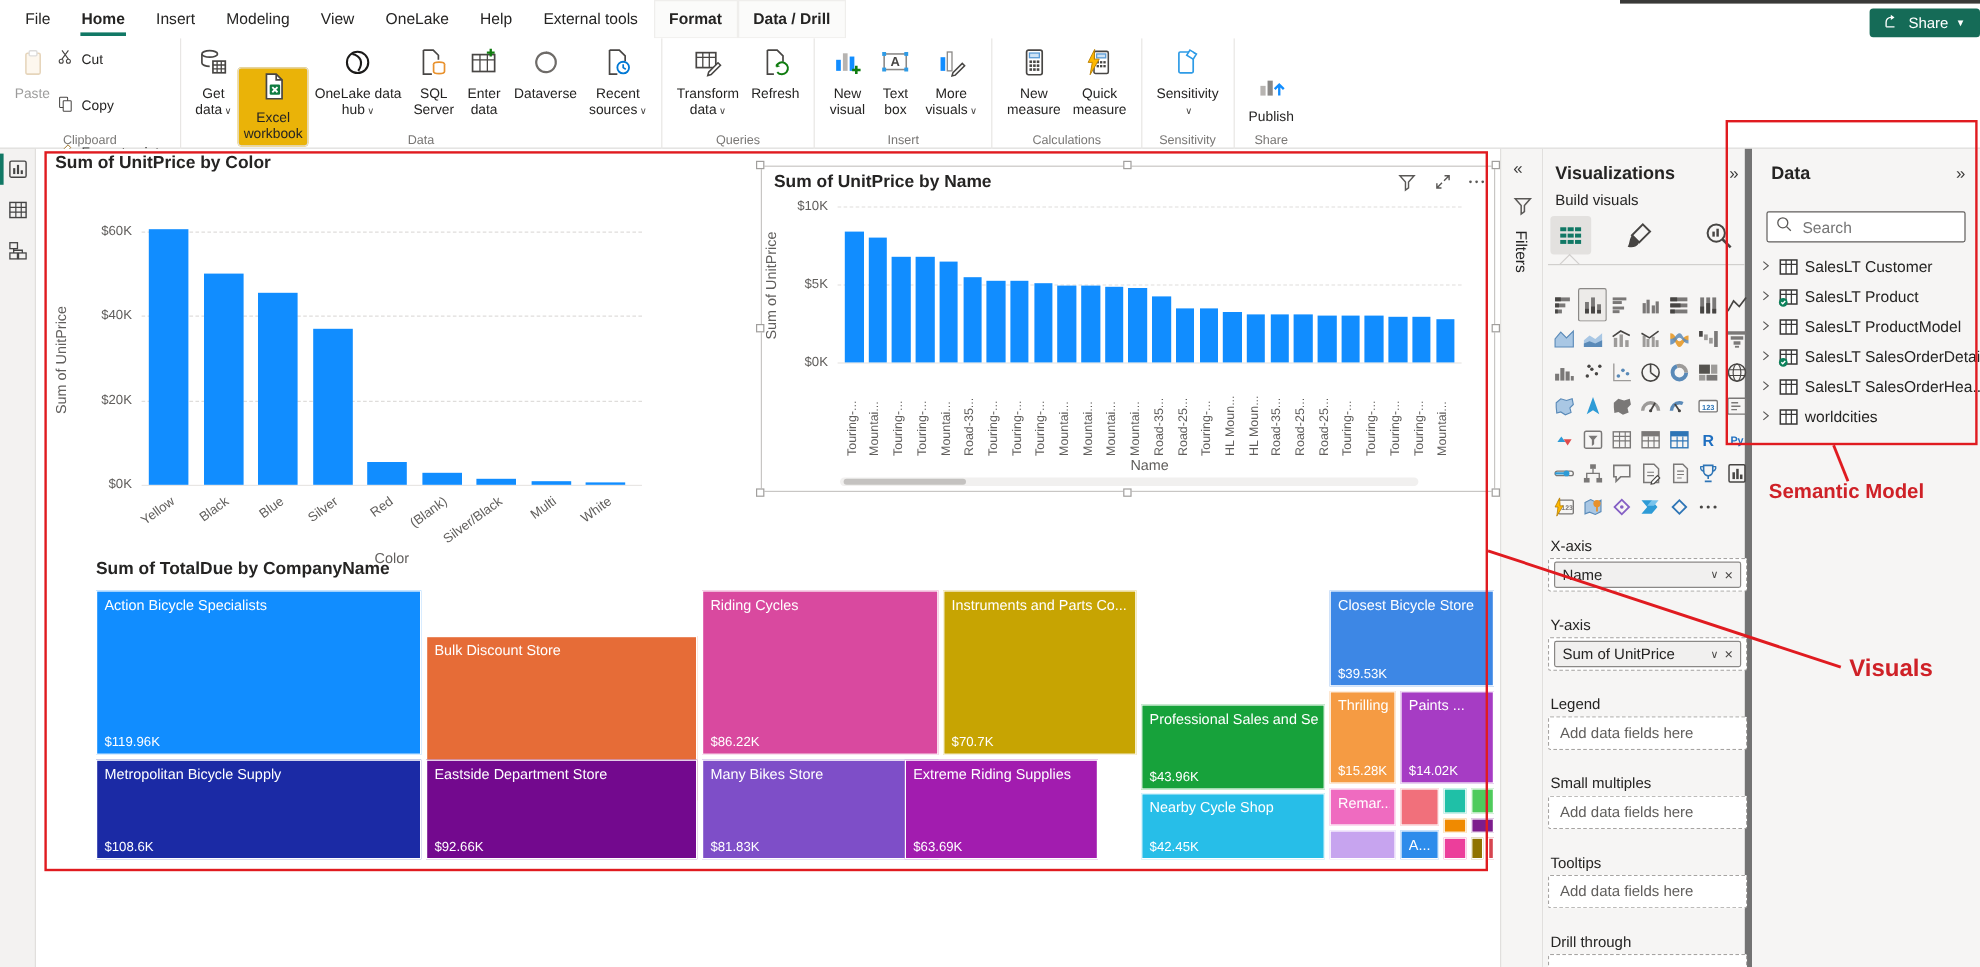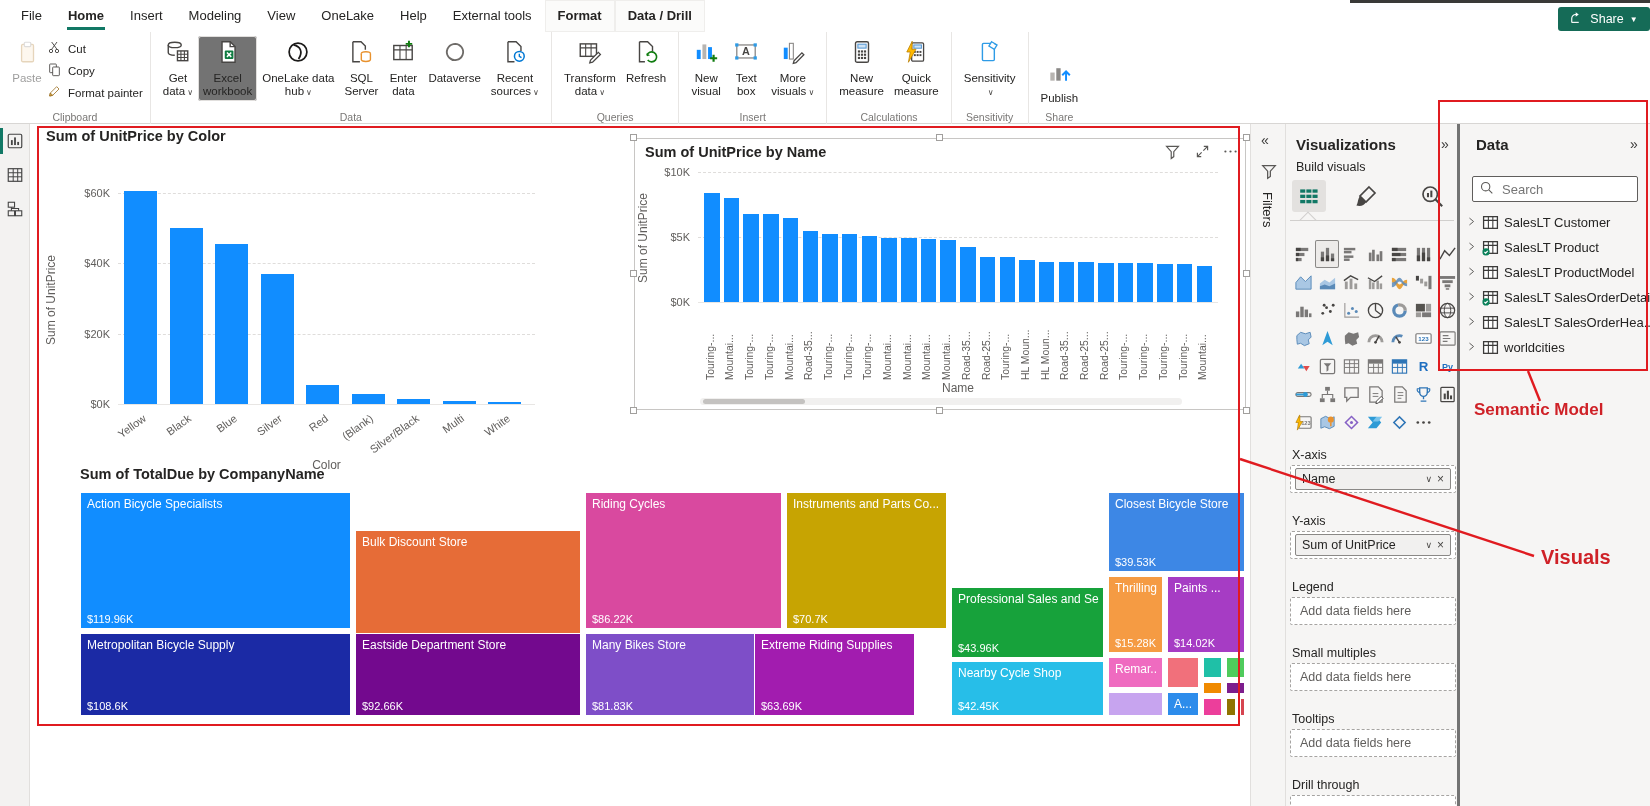--- a/index.html
+++ b/index.html
@@ -17,23 +17,23 @@
   #top-strip{position:absolute;left:1350px;top:0;width:300px;height:3px;background:#3A3A38;}
   
   #ribbon{position:absolute;left:0;top:32px;width:1650px;height:92px;background:#fff;border-bottom:1px solid #D8D6D4;}
   #rgroups{display:flex;height:92px;}
   .rgroup{position:relative;display:flex;align-items:flex-start;padding:4px 7px 16px 7px;border-right:1px solid #E8E6E4;}
   .rgroup:last-child{border-right:none;align-items:flex-end;}
   .glabel{position:absolute;bottom:1px;left:0;right:0;text-align:center;font-size:10.5px;color:#797775;}
   .bigbtn{display:flex;flex-direction:column;align-items:center;padding:3px 5px;min-width:40px;cursor:pointer;border-radius:3px;}
   .bigbtn svg{flex:0 0 auto;}
   .blabel{font-size:11.5px;line-height:13px;text-align:center;margin-top:3px;white-space:nowrap;}
-  .bigbtn.hl{background:#737373;box-shadow:inset 0 0 0 1px #E1DFDD;}
+  .bigbtn.hl{background:#eab308;box-shadow:inset 0 0 0 1px #E1DFDD;margin-top:20px;}
   .bigbtn.dis{opacity:.45;justify-content:space-between;}
-  .smallcol{display:flex;flex-direction:column;justify-content:space-between;gap:4px;padding-top:4px;}
+  .smallcol{display:flex;flex-direction:column;justify-content:space-between;gap:20px;padding-top:4px;}
   .smallbtn{display:flex;align-items:center;gap:5px;font-size:11.5px;cursor:pointer;white-space:nowrap;}
   .chev{font-size:8px;color:#484644;margin-left:2px;}
   #ribbon-collapse{position:absolute;left:1630px;top:104px;cursor:pointer;}
   
   #left-rail{position:absolute;left:0;top:124px;width:30px;height:682px;background:#F3F2F1;border-right:1px solid #E1DFDD;}
   .rail-item{position:relative;width:30px;height:34px;display:flex;align-items:center;justify-content:center;cursor:pointer;}
   .rail-item.active::before{content:"";position:absolute;left:0;top:4px;bottom:4px;width:3px;background:#117865;}
   
   #canvas{position:absolute;left:30px;top:124px;width:1220px;height:682px;background:#fff;}
   #layer{position:absolute;left:0;top:0;width:1650px;height:806px;pointer-events:none;}
@@ -52,21 +52,21 @@
   .tile .tval{position:absolute;left:6px;bottom:3px;font-size:11px;color:#fff;white-space:nowrap;}
   
   #sel-frame{position:absolute;border:1px solid #C8C6C4;background:transparent;}
   .handle{position:absolute;width:7px;height:7px;background:#fff;border:1px solid #A19F9D;}
   #scroll-track{position:absolute;background:#F1F0EF;border-radius:4px;}
   #scroll-thumb{position:absolute;background:#C4C2C0;border-radius:4px;}
   .hdr-ic{position:absolute;cursor:pointer;}
   
   #filters-strip{position:absolute;left:1250px;top:124px;width:36px;height:682px;background:#F6F5F4;border-left:1px solid #E1DFDD;border-right:1px solid #E1DFDD;}
   .pnl{position:absolute;top:124px;height:682px;background:#F6F5F4;}
-  #viz-panel{left:1286px;width:174px;border-right:3px solid #737373;}
+  #viz-panel{left:1286px;width:174px;border-right:6px solid #737373;}
   #data-panel{left:1460px;width:190px;}
   .pnl-title{position:absolute;font-size:15px;font-weight:700;color:#252423;}
   .dbl-chev{position:absolute;font-size:14px;color:#3B3A39;cursor:pointer;}
   .viz-tab{position:absolute;cursor:pointer;}
   #tab-build{left:6px;top:56px;width:34px;height:32px;background:#E3E1DF;border-radius:3px;display:flex;align-items:center;justify-content:center;}
   #tab-notch{position:absolute;left:16px;top:90px;width:12px;height:12px;background:#F6F5F4;border-left:1px solid #D1CFCD;border-top:1px solid #D1CFCD;transform:rotate(45deg);}
   #viz-divider{position:absolute;left:4px;top:96px;width:164px;border-top:1px solid #D1CFCD;}
   #viz-grid{position:absolute;left:5px;top:116px;width:170px;display:grid;grid-template-columns:repeat(7,24px);grid-auto-rows:28px;}
   .vicon{width:24px;height:28px;display:flex;align-items:center;justify-content:center;cursor:pointer;border-radius:2px;}
   .vicon.sel{box-shadow:inset 0 0 0 1px #8A8886;background:#EDEBE9;}

